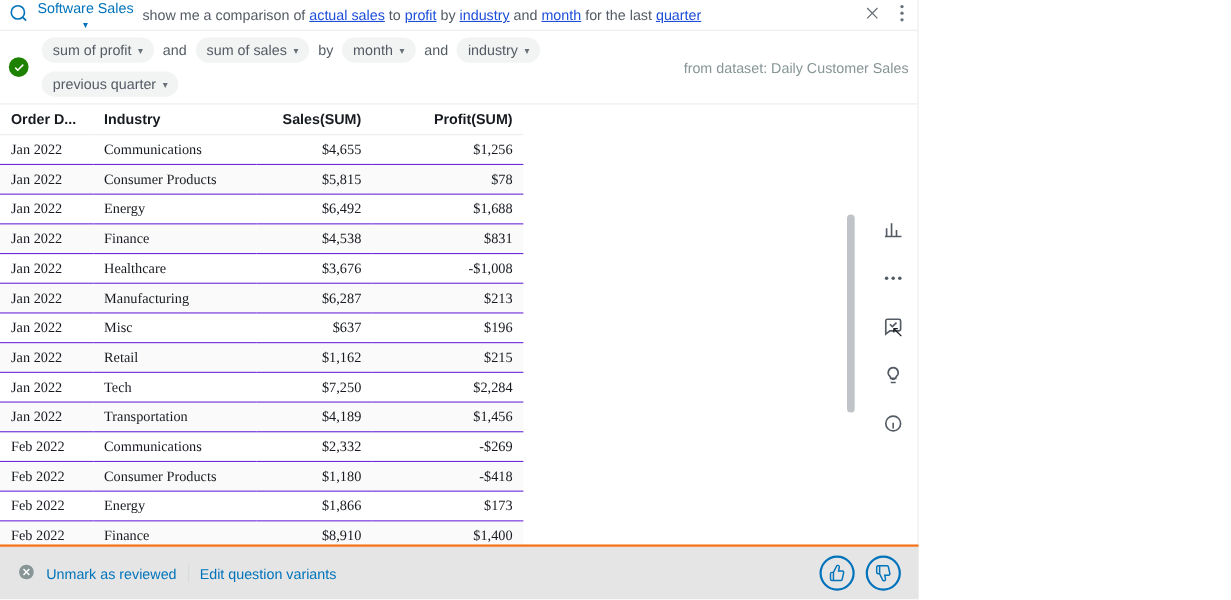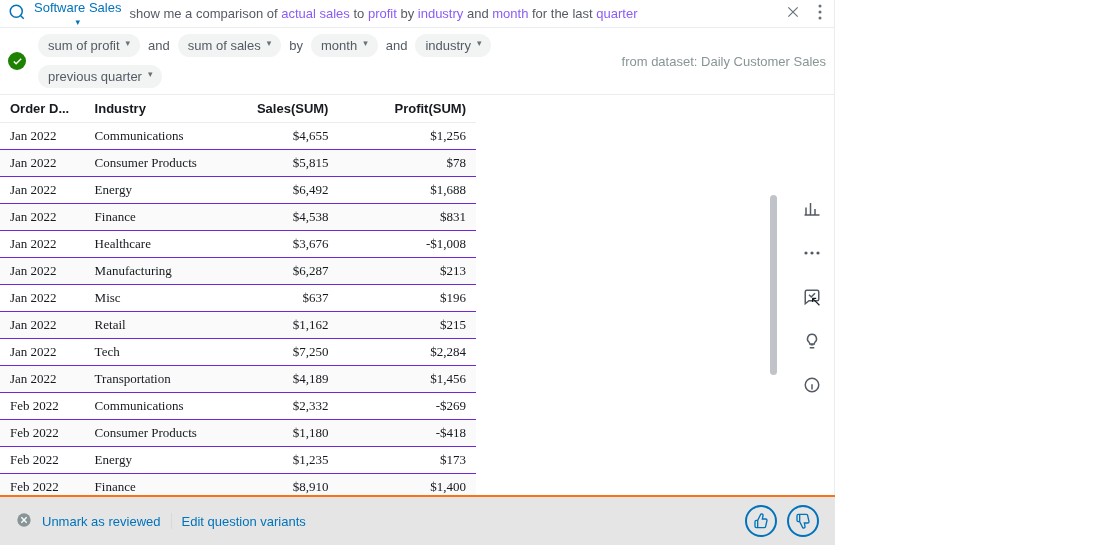--- a/index.html
+++ b/index.html
@@ -6,29 +6,29 @@
 body { font-family: -apple-system, "Segoe UI", Arial, sans-serif; font-size: 13px; color: #16191f; background: #fff; }
 .app { width: 1119px; height: 545px; position: relative; background: #fff; }
 .panel { width: 835px; height: 545px; position: absolute; left: 0; top: 0; border-right: 1px solid #eaeded; display: flex; flex-direction: column; }
 
 
 .query-bar { display: flex; align-items: center; height: 28px; padding: 3px 8px; border-bottom: 1px solid #eaeded; gap: 8px; }
 .q-icon { color: #0073bb; flex-shrink: 0; }
 .q-label { color: #0073bb; font-size: 13px; display: flex; align-items: center; gap: 2px; cursor: pointer; flex-direction: column; }
 .q-label .caret { font-size: 9px; }
 .q-text { flex: 1; color: #545b64; font-size: 13px; white-space: nowrap; overflow: hidden; }
-.q-text .kw { color: #8b5cf6; border-bottom: 1px dotted #999; }
+.q-text .kw { color: #1d4ed8; border-bottom: 1px dotted #999; text-decoration: underline; }
 .close-x { color: #687078; cursor: pointer; padding: 2px 6px; }
 .kebab { color: #687078; cursor: pointer; padding: 2px 4px; }
 
 
 .interp-wrap { display: flex; align-items: center; padding: 6px 8px 6px 8px; border-bottom: 1px solid #eaeded; }
 .check { width: 18px; height: 18px; background: #1d8102; border-radius: 50%; display: flex; align-items: center; justify-content: center; color: #fff; flex-shrink: 0; margin-right: 12px; }
 .interp { display: flex; flex-wrap: wrap; align-items: center; gap: 8px; flex: 1; }
-.chip { background: #f2f3f3; border-radius: 12px; padding: 4px 10px; display: inline-flex; gap: 6px; color: #545b64; cursor: pointer; font-size: 13px; }
+.chip { background: #f2f3f3; border-radius: 12px; padding: 4px 10px; display: inline-flex; align-items: center; gap: 6px; color: #545b64; cursor: pointer; font-size: 13px; }
 .chip .caret { color: #687078; font-size: 9px; }
 .connector { color: #545b64; font-size: 13px; }
 .dataset-info { color: #879596; font-size: 13px; white-space: nowrap; margin-left: 24px; }
 
 
 .body-area { flex: 1; display: flex; overflow: hidden; position: relative; }
 .table-wrap { width: 476px; overflow-y: auto; position: relative; }
 .data-table { width: 100%; border-collapse: collapse; font-size: 13px; padding-left: 45px; }
 .data-table th { text-align: left; font-weight: bold; padding: 6px 10px; border-bottom: 1px solid #eaeded; white-space: nowrap; overflow: hidden; text-overflow: ellipsis; }
 .data-table th.num, .data-table td.num { text-align: right; }
@@ -203,21 +203,21 @@
               </tr>
               <tr>
                 <td>Feb 2022</td>
                 <td>Consumer Products</td>
                 <td class="num">$1,180</td>
                 <td class="num">-$418</td>
               </tr>
               <tr>
                 <td>Feb 2022</td>
                 <td>Energy</td>
-                <td class="num">$1,235</td>
+                <td class="num">$1,866</td>
                 <td class="num">$173</td>
               </tr>
               <tr>
                 <td>Feb 2022</td>
                 <td>Finance</td>
                 <td class="num">$8,910</td>
                 <td class="num">$1,400</td>
               </tr>
             </tbody>
         </table>

